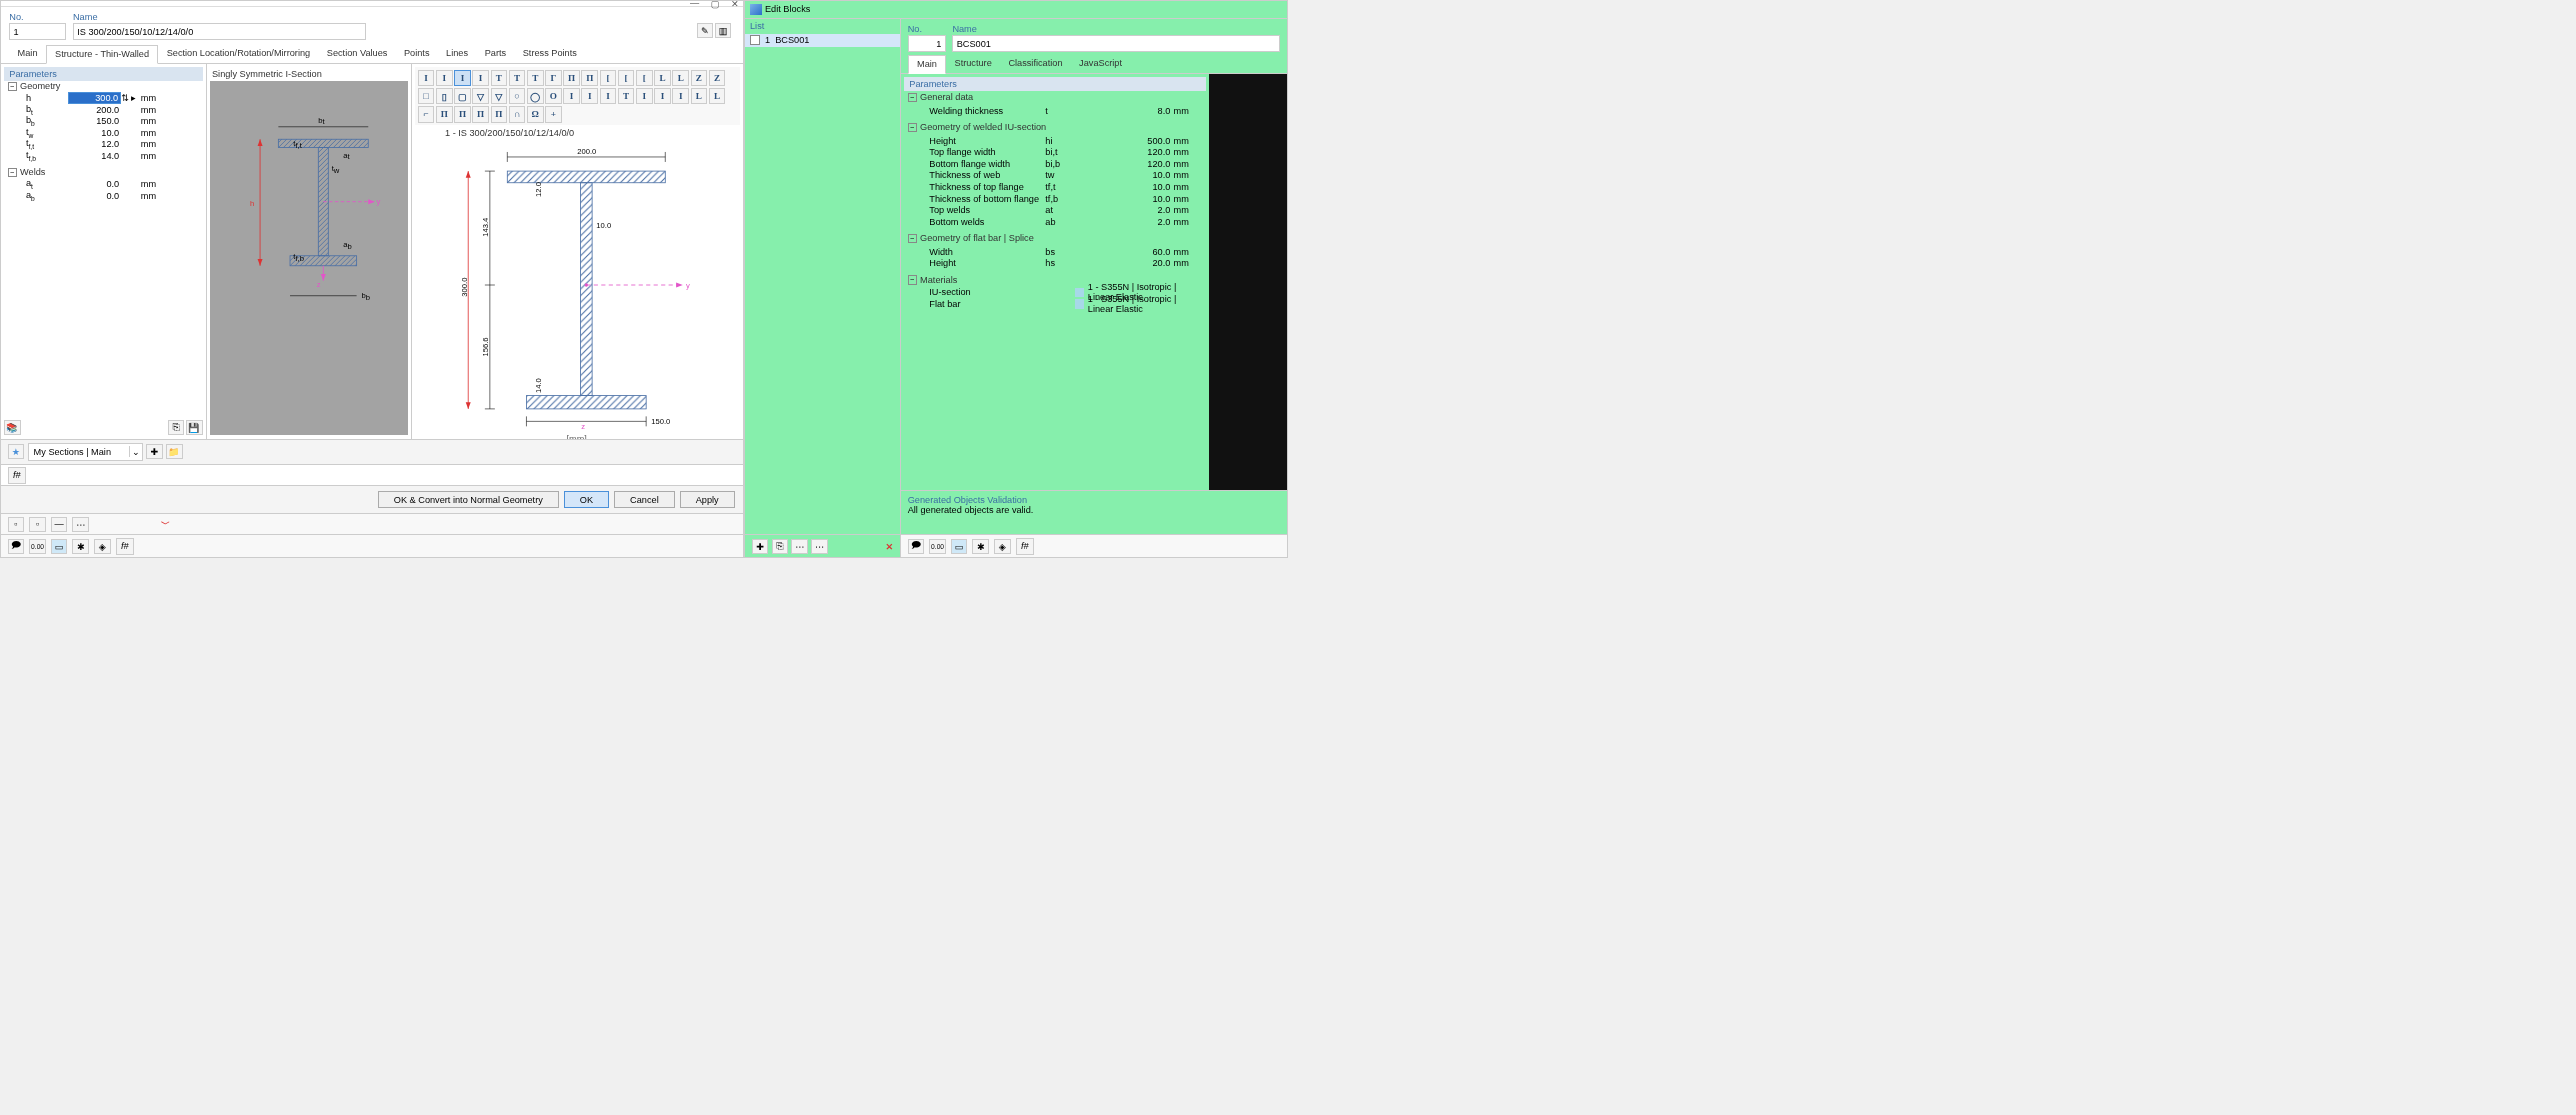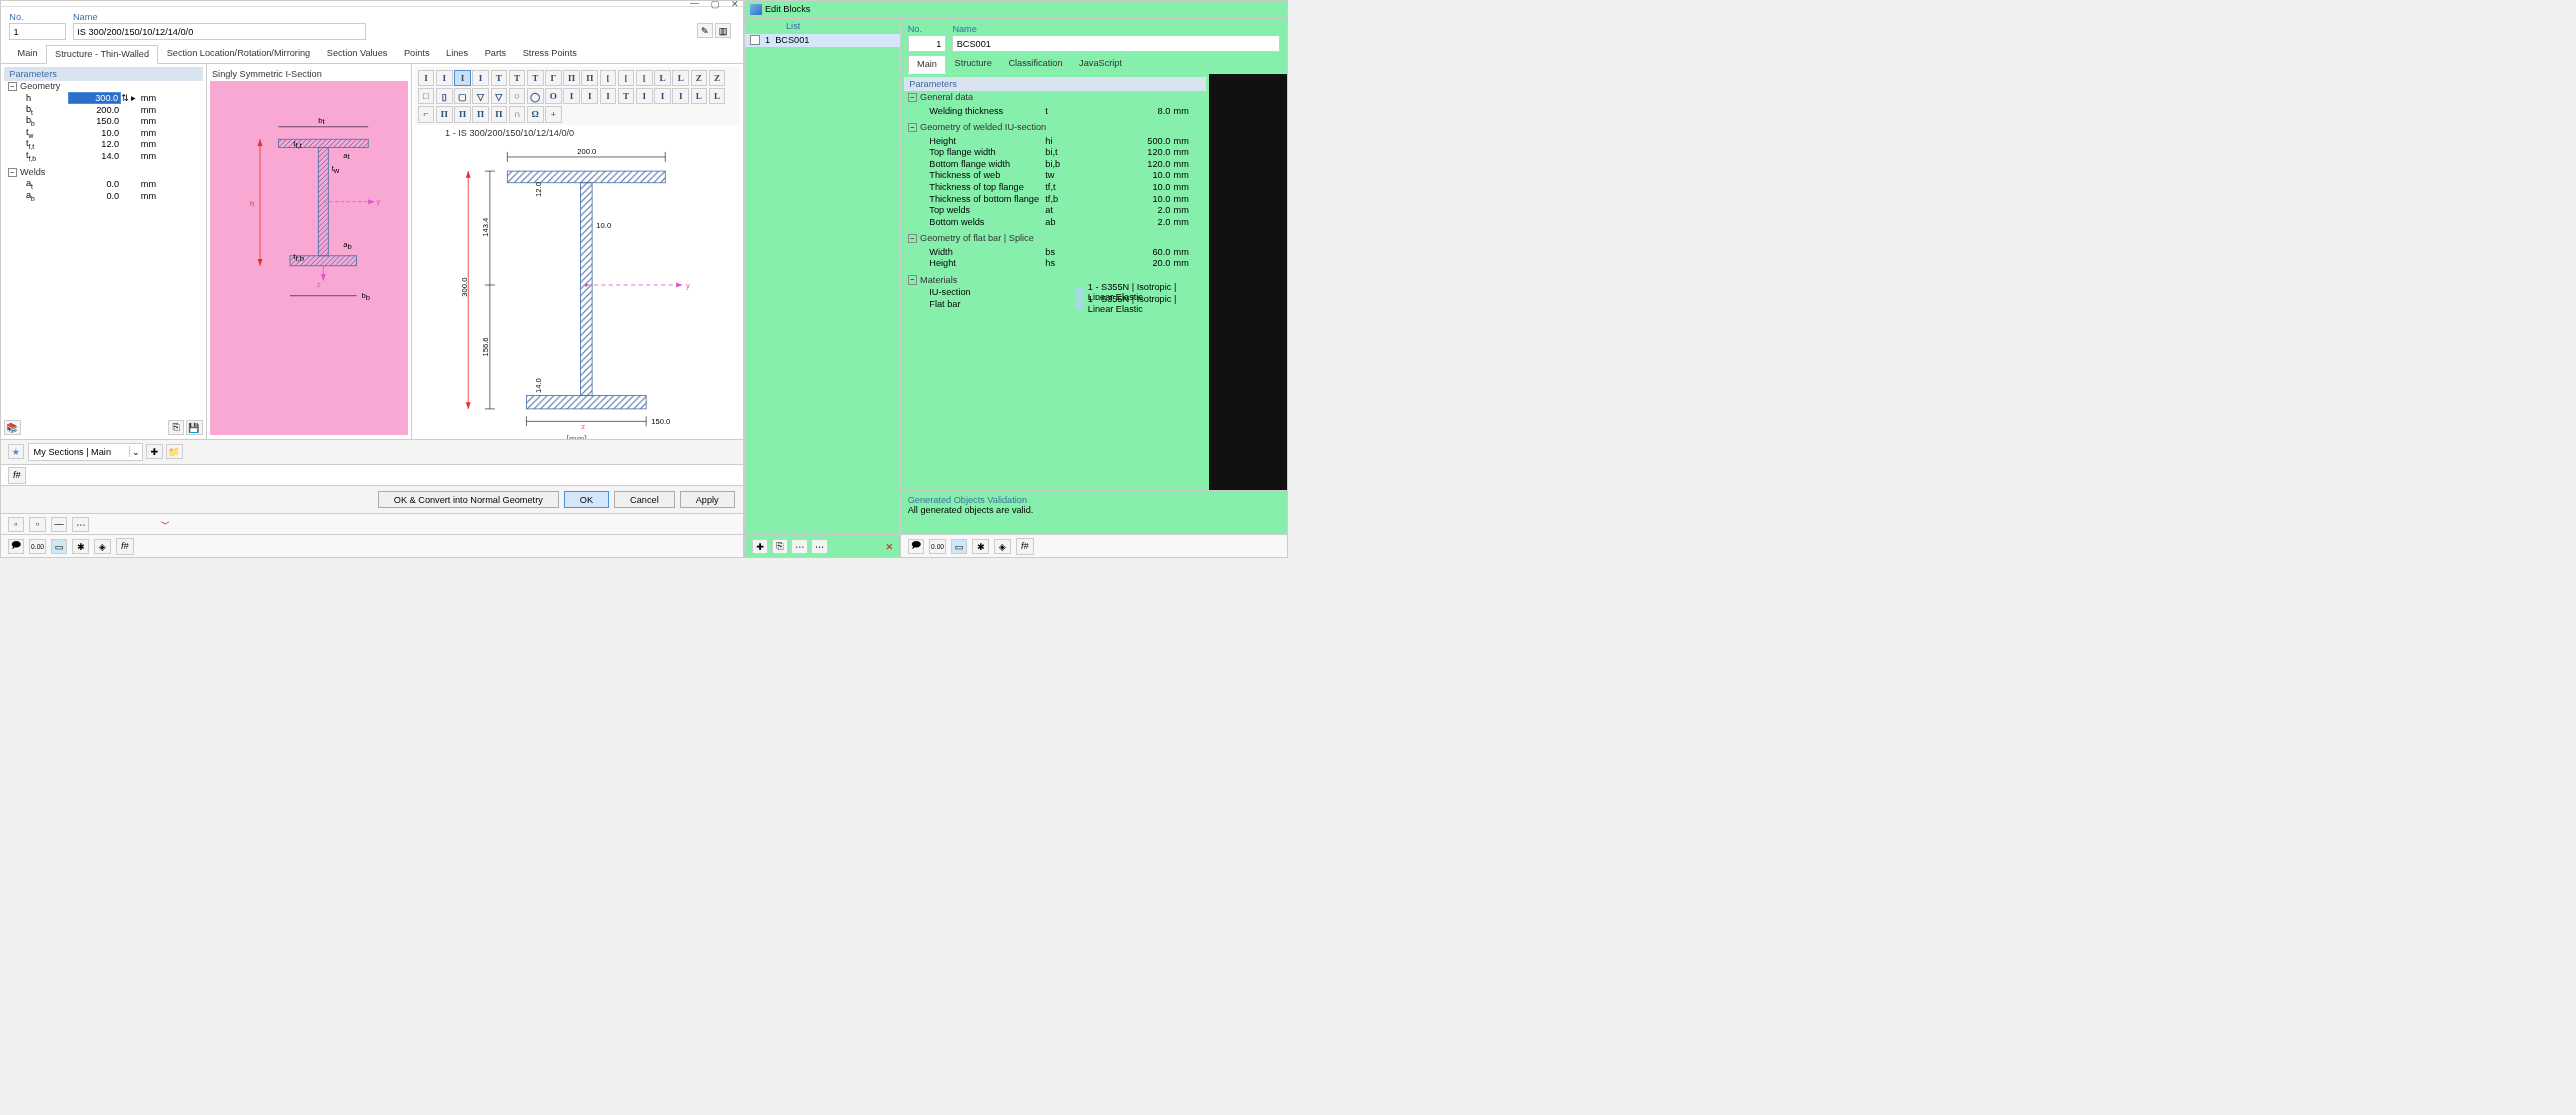--- a/index.html
+++ b/index.html
@@ -34,21 +34,21 @@
 .param-row { display: flex; align-items: center; padding: 0 3.3px 0 21.6px; height: 11.6px; }
 .param-name { width: 42px; }
 .param-sub { font-size: 6.7px; vertical-align: sub; }
 .param-val { width: 53px; text-align: right; padding-right: 1.7px; }
 .param-val.editing { background: #fff; border: 0.8px solid #4a90d9; color: #fff; background: #2a6fc9; }
 .param-unit { padding-left: 3.3px; }
 .param-extra { width: 8.3px; text-align: center; }
 
 .schematic-panel { width: 204px; display: flex; flex-direction: column; padding: 3.3px; }
 .schematic-title { color: #333; padding: 1.7px; }
-.schematic-canvas { flex: 1; position: relative; background: #f9a8d4; text-decoration: underline; }
+.schematic-canvas { flex: 1; position: relative; background: #a3a3a3; text-decoration: underline; }
 
 .preview-panel { flex: 1; display: flex; flex-direction: column; padding: 3.3px; border-left: 0.8px solid #ccc; }
 .shape-palette { display: flex; flex-wrap: wrap; gap: 0; background: #f8f8f8; padding: 1.7px; }
 .shape-btn { width: 16.6px; height: 16.6px; border: 0.8px solid #ccc; background: #f4f4f4; display: flex; align-items: center; justify-content: center; cursor: pointer; font-family: serif; font-weight: bold; color: #2a4f7a; margin: 0.8px; }
 .shape-btn.active { background: #cce0f5; border-color: #4a90d9; }
 .preview-title { color: #333; padding: 3.3px 1.7px; margin-left: 28px; }
 .preview-canvas { flex: 1; background: #fff; position: relative; }
 .preview-footer { display: flex; justify-content: space-between; padding: 1.7px; color: #666; }
 
 .bottom-toolbar { display: flex; align-items: center; gap: 3.3px; padding: 3.3px 6.7px; background: #f4f4f4; border-top: 0.8px solid #ccc; }
@@ -62,21 +62,21 @@
 .fx-btn { width: 18.3px; height: 16.6px; border: 0.8px solid #ccc; background: #f4f4f4; display: flex; align-items: center; justify-content: center; font-style: italic; }
 
 .status-toolbar { display: flex; align-items: center; gap: 5px; padding: 2.5px 6.7px; border-top: 0.8px solid #ccc; background: #f8f8f8; }
 .red-arrow { color: #d33; font-weight: bold; }
 
 
 .right-title { display: flex; align-items: center; gap: 3.3px; padding: 2.5px 5px; border-bottom: 0.8px solid #ccc; }
 .right-icon { width: 11.6px; height: 11.6px; background: linear-gradient(135deg,#7bb3e8,#2a6fc9); }
 .right-body { flex: 1; display: flex; overflow: hidden; }
 .list-panel { width: 156px; border-right: 0.8px solid #ccc; display: flex; flex-direction: column; }
-.list-header { color: #3b6ea5; padding: 2.5px 5px; margin-left: 36px; }
+.list-header { color: #3b6ea5; padding: 2.5px 5px; }
 .list-item { display: flex; align-items: center; gap: 5px; padding: 1.7px 5px; background: #d4e6f9; }
 .list-cb { width: 10px; height: 10px; border: 0.8px solid #888; background: #fff; }
 
 .right-main { flex: 1; display: flex; flex-direction: column; }
 .right-header-row { display: flex; gap: 6.7px; padding: 3.3px 6.7px; }
 .right-tabs { display: flex; border-bottom: 0.8px solid #ccc; padding-left: 6.7px; }
 .right-params { flex: 1; display: flex; }
 .right-params-col { flex: 1; padding: 3.3px; }
 .dark-panel { width: 78px; background: #111; }
 .validation { border-top: 0.8px solid #ccc; padding: 3.3px 6.7px; }

